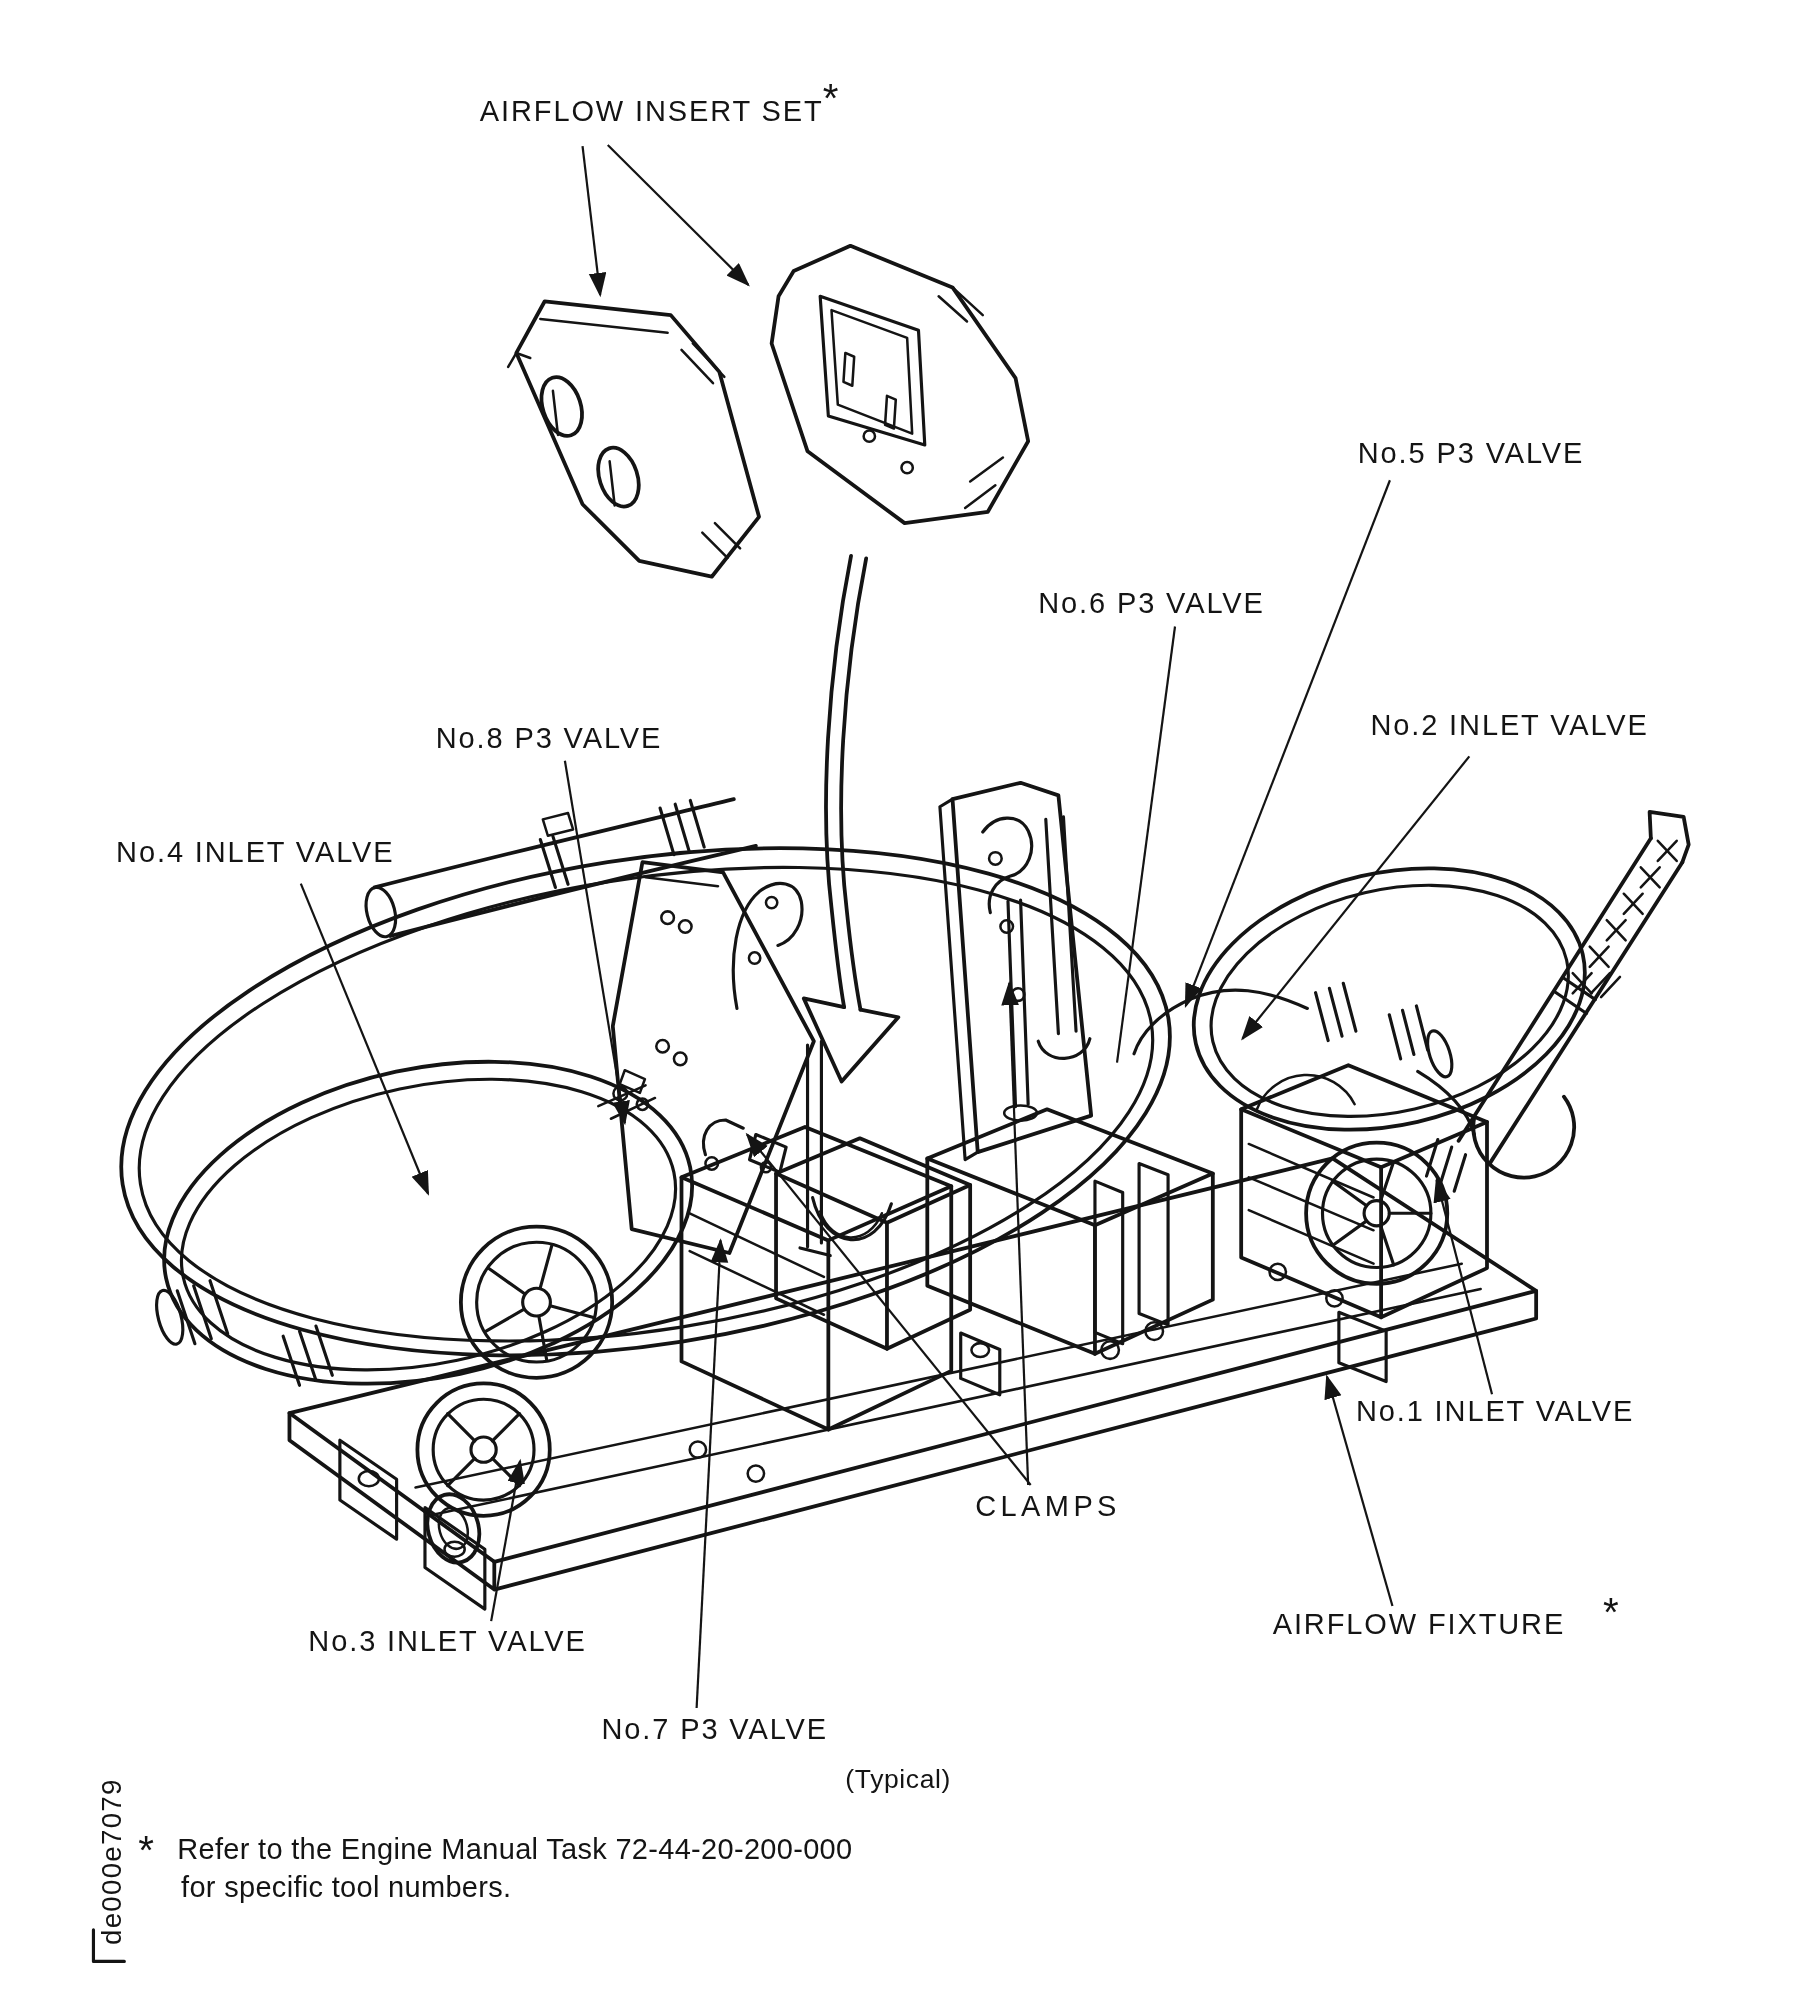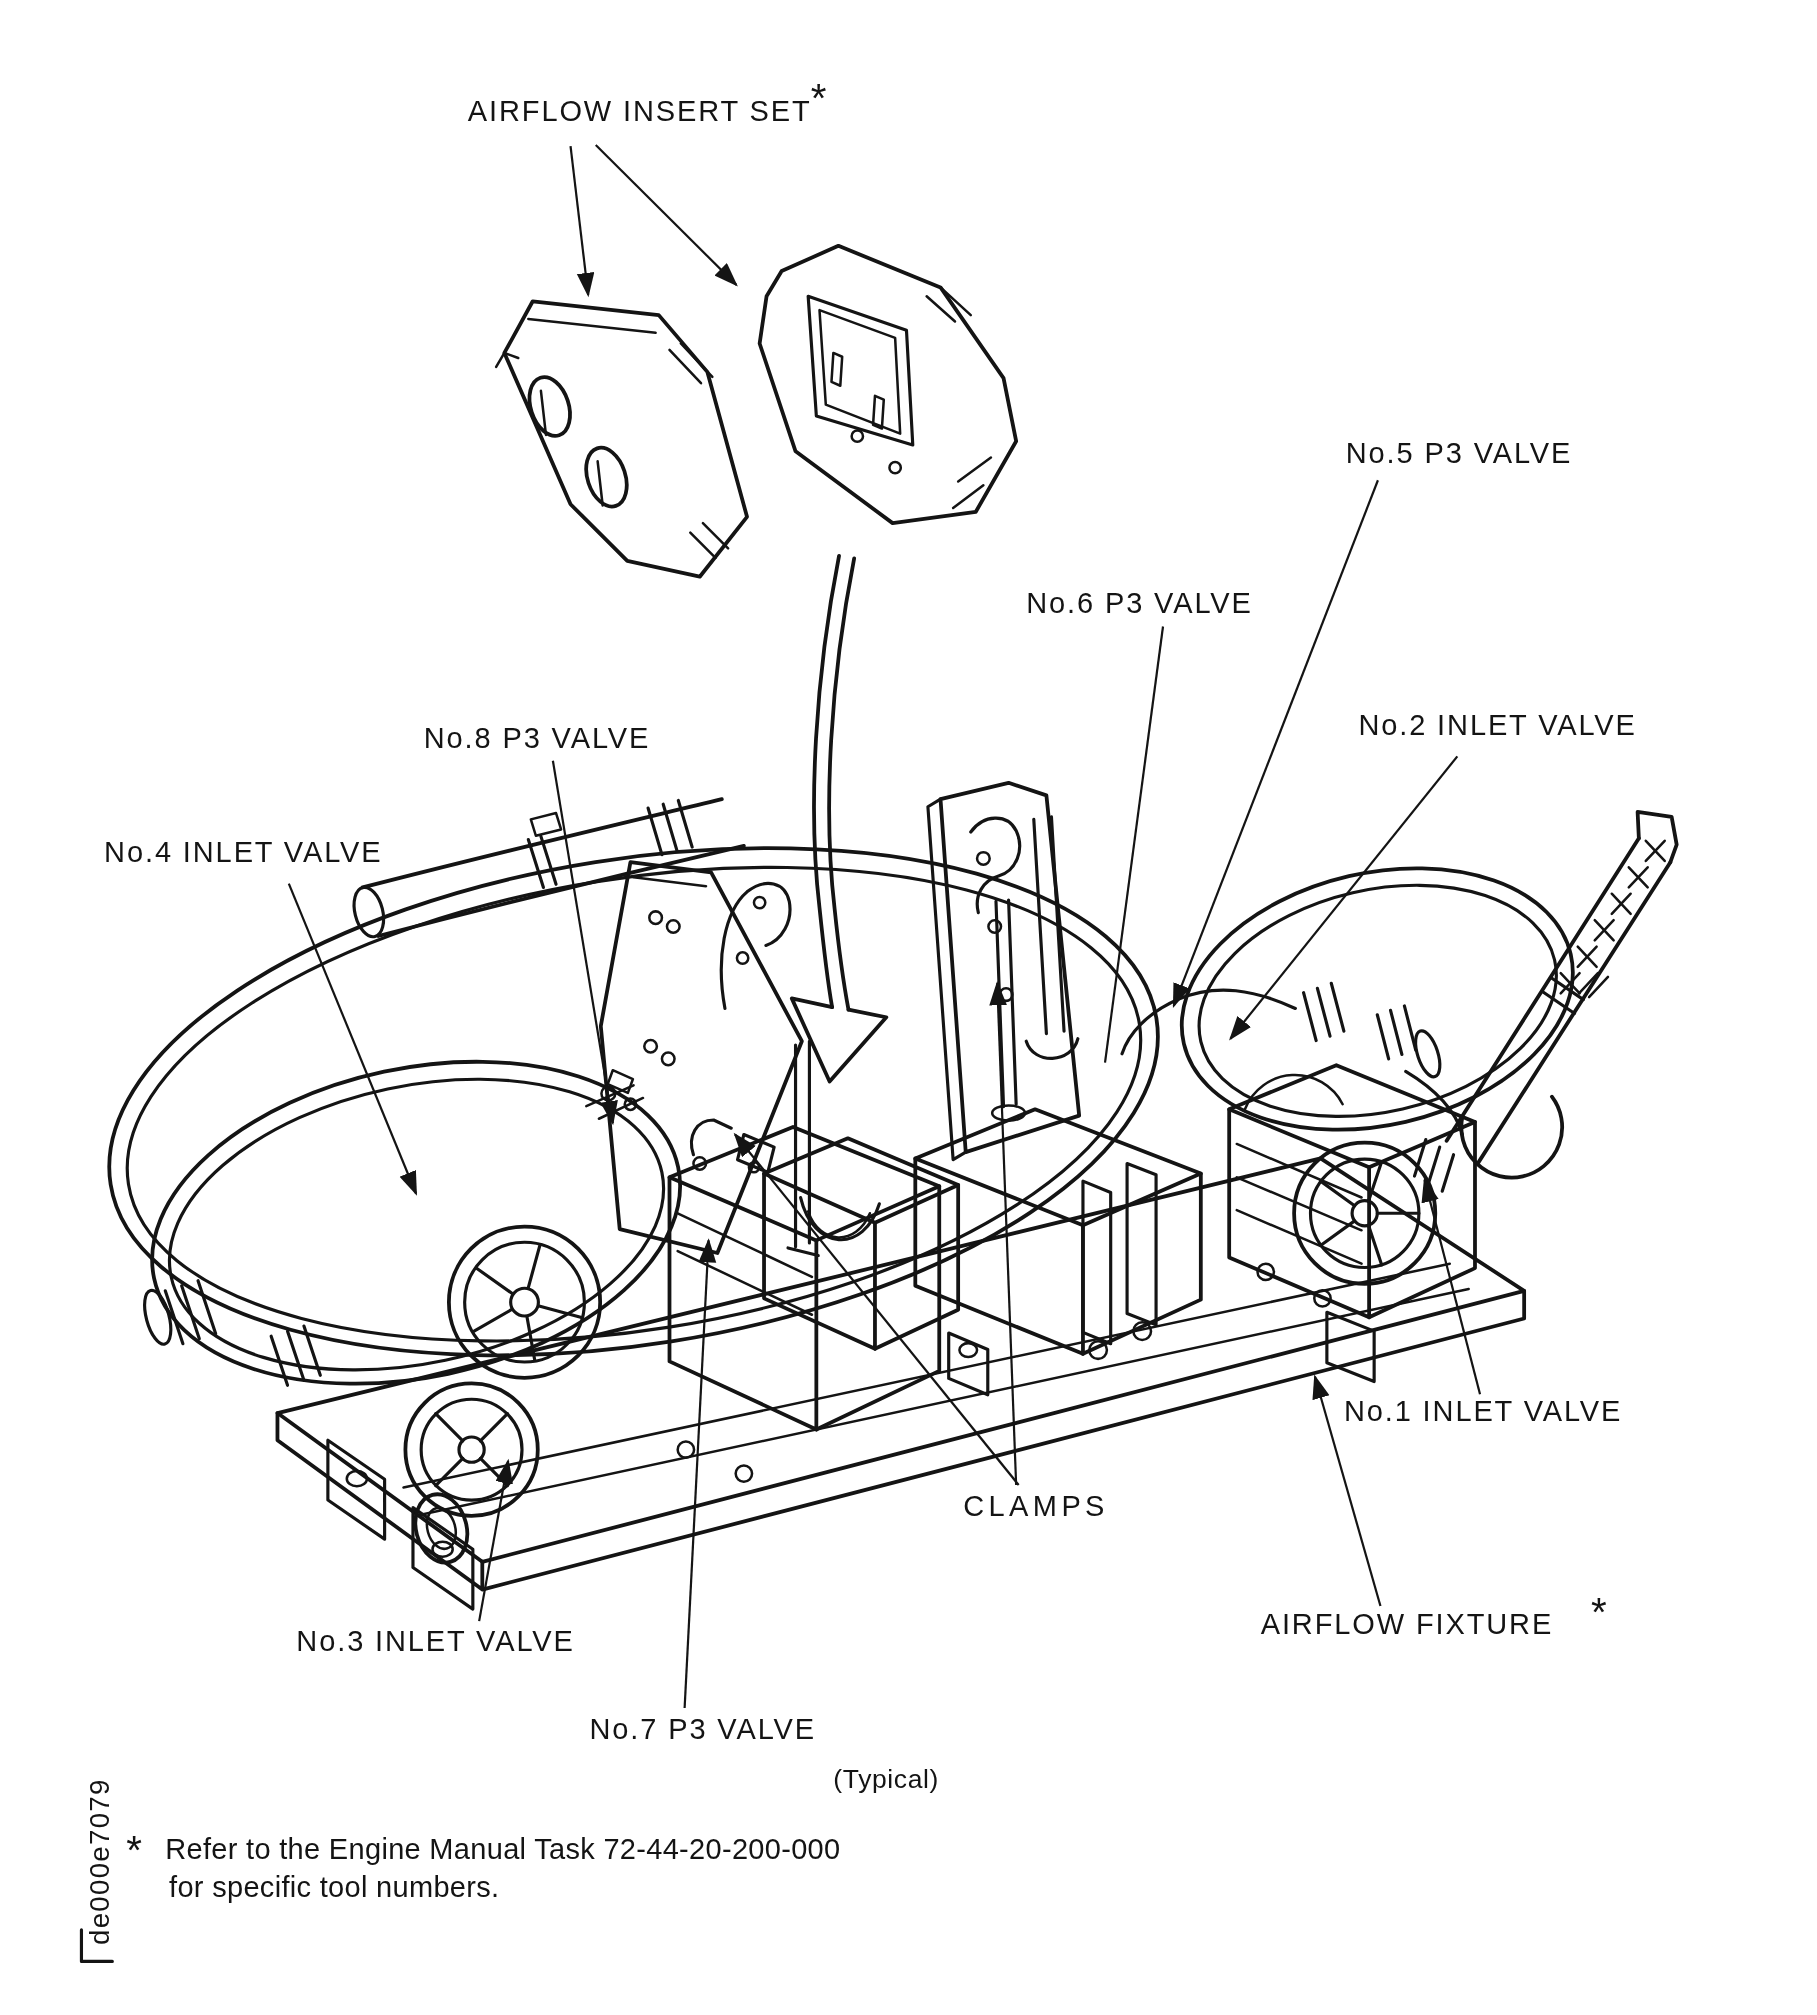--- a/index.html
+++ b/index.html
@@ -1,17 +1,17 @@
 <!DOCTYPE html>
 <html style="font-size:10px"><head>
 <meta charset="utf-8">
 <style>
   html,body{margin:0;padding:0;background:#ffffff;}
   body{width:1818px;height:2015px;position:relative;font-family:"Liberation Sans",sans-serif;}
-  #stage{position:absolute;left:0;top:0;width:1491px;height:2015px;}
+  #stage{position:absolute;left:12px;top:0;width:1491px;height:2015px;}
   svg{display:block;}
   .ink{stroke:#141414;fill:none;stroke-linecap:round;stroke-linejoin:round;}
   .w6{stroke-width:6;}
   .w5{stroke-width:5;}
   .w4{stroke-width:4;}
   .leader{stroke:#141414;stroke-width:3.5;fill:none;}
   text{fill:#141414;font-family:"Liberation Sans",sans-serif;}
   .lbl{font-size:46px;letter-spacing:3px;}
   .lbl-wide{font-size:46px;letter-spacing:7px;}
   .lbl-small{font-size:42px;letter-spacing:1px;}

